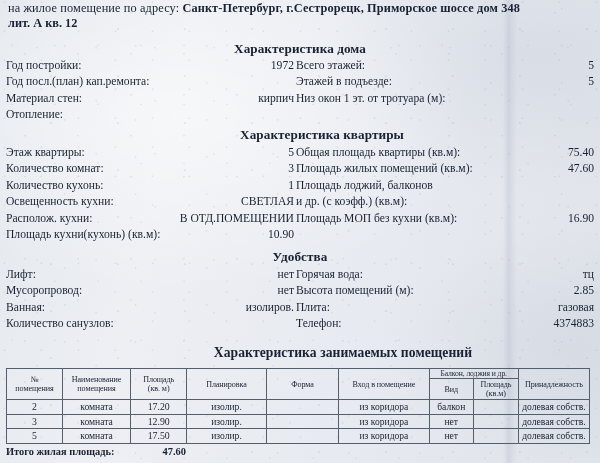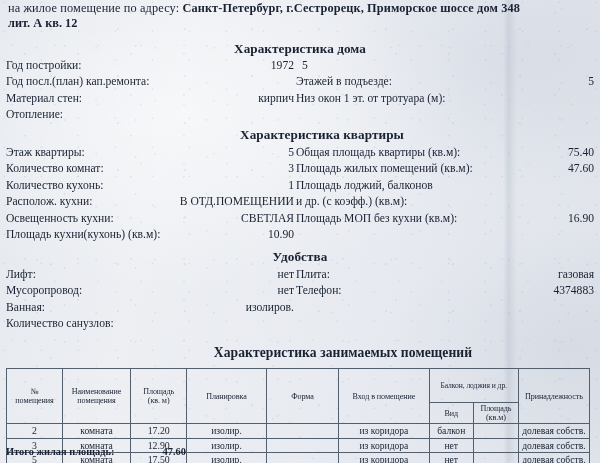--- a/index.html
+++ b/index.html
@@ -131,21 +131,21 @@
     padding: 1px 2px;
     text-align: center;
     vertical-align: middle;
     font-weight: normal;
   }
   table.prem thead th {
     height: 15px;
     font-size: 8.1px;
     letter-spacing: -.01em;
   }
-  table.prem thead th.span-head { height: 7px; padding: 12px 2px; font-size: 7.6px; }
+  table.prem thead th.span-head { height: 7px; padding: 0 2px; font-size: 7.6px; }
   table.prem tbody td {
     height: 11.5px;
     font-size: 9.6px;
   }
   table.prem tbody td.num { font-size: 9.8px; }
 
   .c1 { width: 54px; }
   .c2 { width: 66px; }
   .c3 { width: 56px; }
   .c4 { width: 82px; }
@@ -200,20 +200,21 @@
       <span class="lbl">Материал стен:</span>
       <span class="val">кирпич</span>
     </div>
     <div class="row">
       <span class="lbl">Отопление:</span>
     </div>
   </div>
 
   <div class="block col-right b-dom-r">
     <div class="row">
+      <span class="lbl">Всего этажей:</span>
       <span class="val">5</span>
     </div>
     <div class="row">
       <span class="lbl">Этажей в подъезде:</span>
       <span class="val">5</span>
     </div>
     <div class="row">
       <span class="lbl">Низ окон 1 эт. от тротуара (м):</span>
       <span class="val"></span>
     </div>
@@ -228,28 +229,28 @@
     </div>
     <div class="row">
       <span class="lbl">Количество комнат:</span>
       <span class="val">3</span>
     </div>
     <div class="row">
       <span class="lbl">Количество кухонь:</span>
       <span class="val">1</span>
     </div>
     <div class="row">
+      <span class="lbl">Освещенность кухни:</span>
+      <span class="val">СВЕТЛАЯ</span>
+    </div>
+    <div class="row">
       <span class="lbl">Располож. кухни:</span>
       <span class="val">В ОТД.ПОМЕЩЕНИИ</span>
     </div>
     <div class="row">
-      <span class="lbl">Освещенность кухни:</span>
-      <span class="val">СВЕТЛАЯ</span>
-    </div>
-    <div class="row">
       <span class="lbl">Площадь кухни(кухонь) (кв.м):</span>
       <span class="val">10.90</span>
     </div>
   </div>
 
   <div class="block col-right b-kv-r">
     <div class="row">
       <span class="lbl">Общая площадь квартиры  (кв.м):</span>
       <span class="val">75.40</span>
     </div>
@@ -286,20 +287,28 @@
       <span class="lbl">Ванная:</span>
       <span class="val">изолиров.</span>
     </div>
     <div class="row">
       <span class="lbl">Количество санузлов:</span>
       <span class="val"></span>
     </div>
   </div>
 
   <div class="block col-right b-ud-r">
+    <div class="row">
+      <span class="lbl">Горячая вода:</span>
+      <span class="val">тц</span>
+    </div>
+    <div class="row">
+      <span class="lbl">Высота помещений (м):</span>
+      <span class="val">2.85</span>
+    </div>
     <div class="row">
       <span class="lbl">Плита:</span>
       <span class="val">газовая</span>
     </div>
     <div class="row">
       <span class="lbl">Телефон:</span>
       <span class="val">4374883</span>
     </div>
   </div>
 

